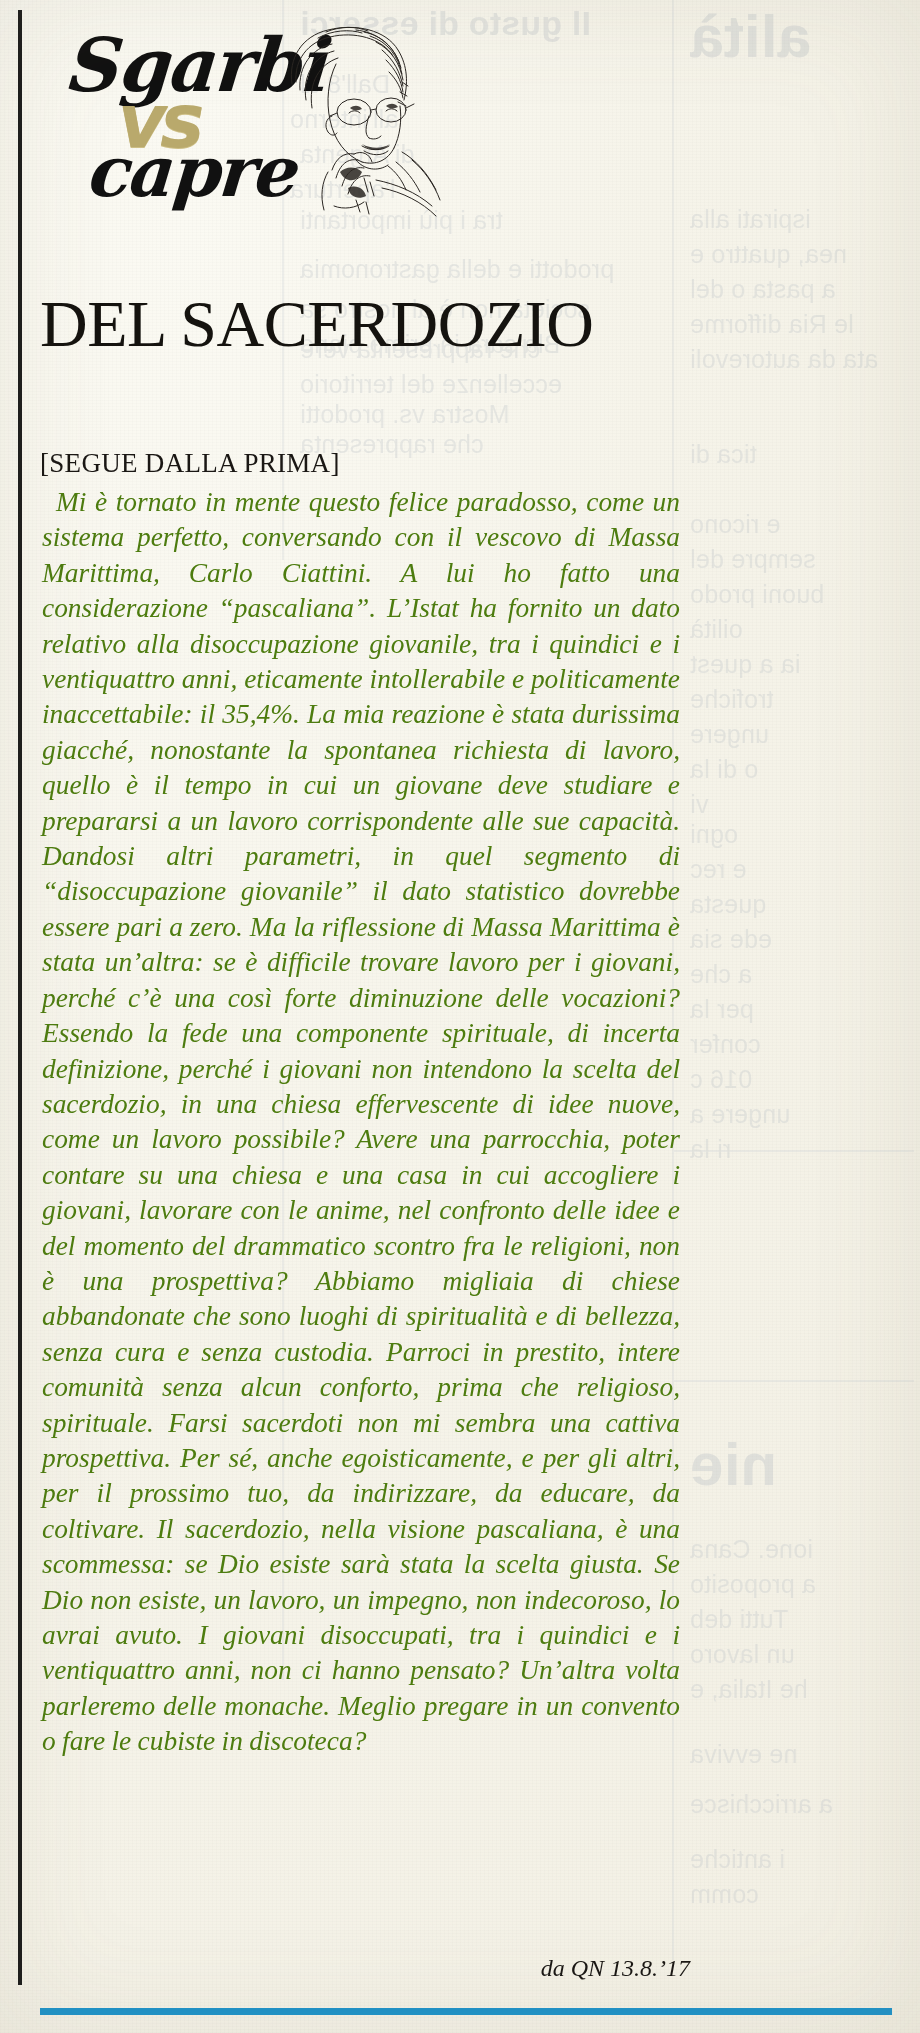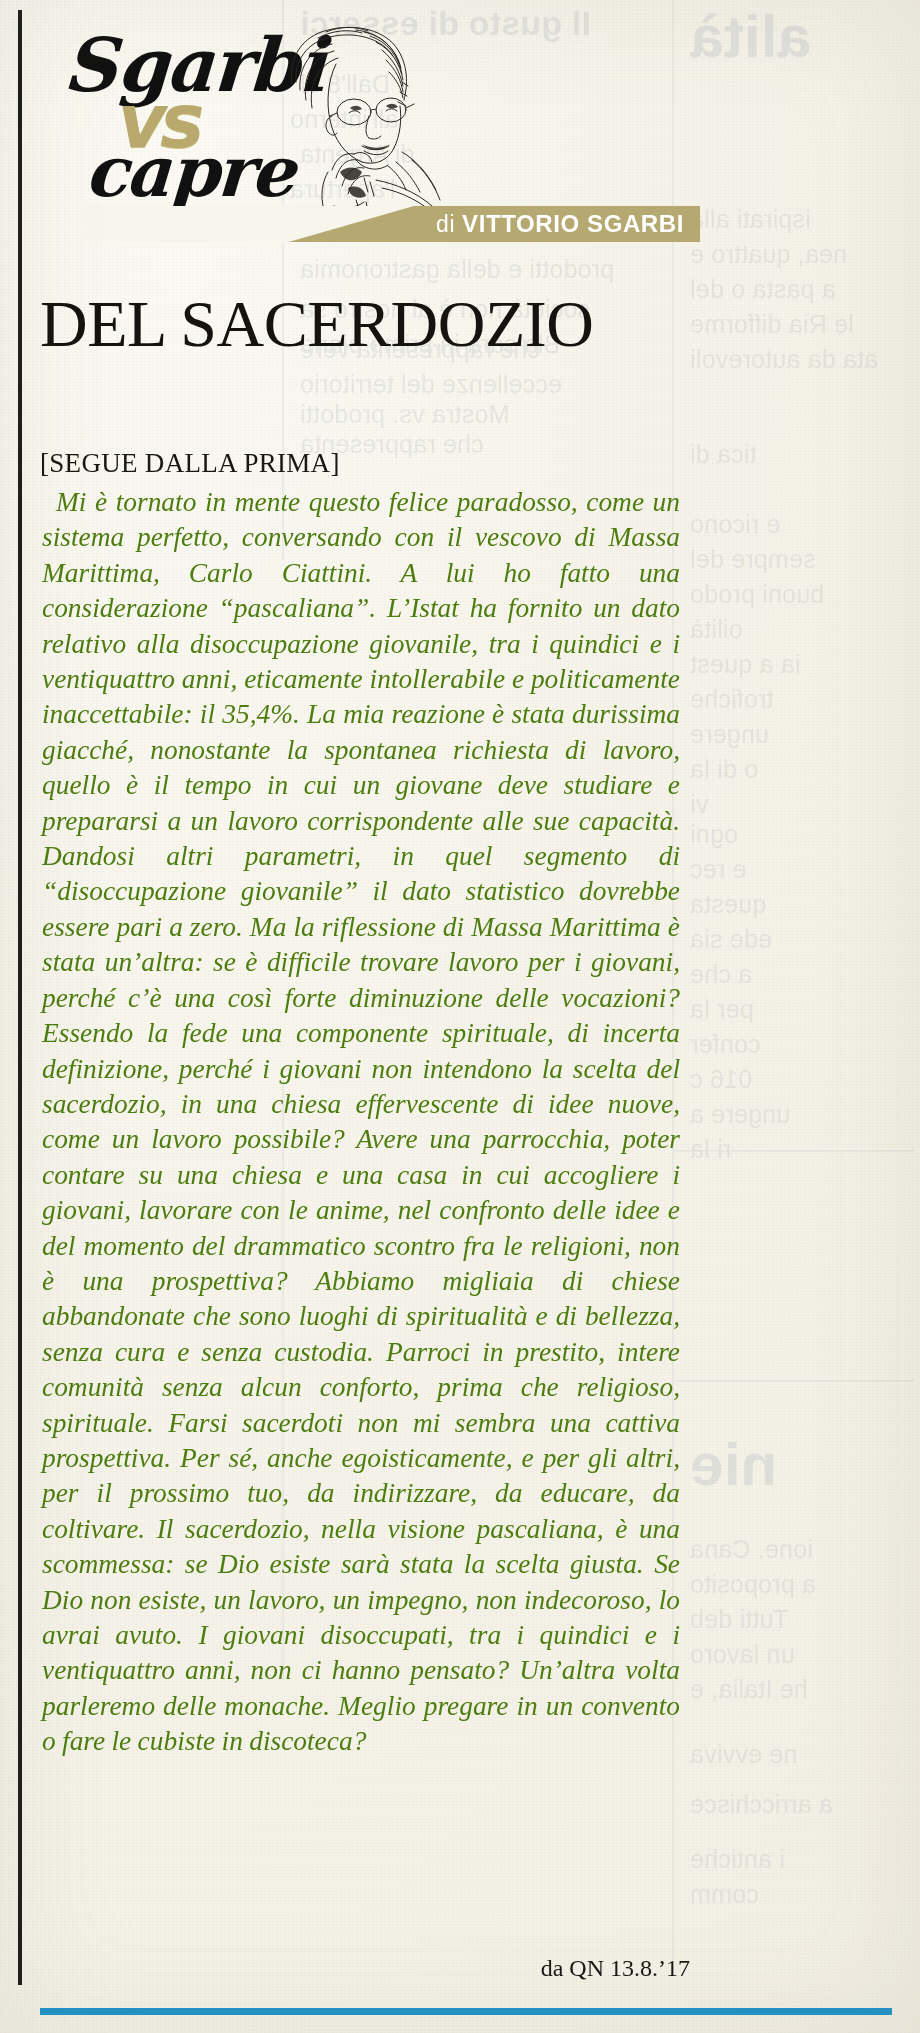--- a/index.html
+++ b/index.html
@@ -152,20 +152,21 @@
     text-indent:14px;
     -webkit-hyphens:none;hyphens:none;
     word-spacing:-0.5px;
   }
 
   
   .credit{
     position:absolute;left:40px;top:1955px;width:650px;
     text-align:right;
     font-family:"Liberation Serif", serif;
+    font-style:italic;
     font-size:24px;color:#1a1714;
   }
 </style>
 </head>
 <body>
 
 <div class="paper"></div>
 
 <div class="ghost-layer" id="ghostLayer">
   <div class="ghost-rule" style="left:282px;top:0px;width:2px;height:560px;"></div>
@@ -305,26 +306,20 @@
       <g fill="#2a2622" opacity=".85">
         <path d="M114 88 c4 -3 9 -3 12 1 c-4 2 -9 2 -12 -1z"></path>
         <path d="M150 86 c4 -3 9 -3 12 1 c-4 2 -9 2 -12 -1z"></path>
         <path d="M126 124 c9 5 20 5 28 0 c-8 8 -20 8 -28 0z"></path>
         <path d="M104 152 c6 -6 16 -6 22 0 c-4 10 -16 12 -22 0z"></path>
         <path d="M112 168 c8 -4 16 0 18 8 c-8 4 -16 1 -18 -8z"></path>
       </g>
     </svg>
   </div>
 
-  <div class="byline-band">
-    <div class="cut"></div>
-    <div class="byline-text">
-      <span class="da">di </span><span>VITTORIO SGARBI</span>
-    </div>
-  </div>
 </div>
 
 <h1 class="headline">
   <span class="l2">DEL SACERDOZIO</span>
 </h1>
 
 <div class="segue">[SEGUE DALLA PRIMA]</div>
 
 <div class="body-text">Mi è tornato in mente questo felice paradosso, come un sistema perfetto, conversando con il vescovo di Massa Marittima, Carlo Ciattini. A lui ho fatto una considerazione “pascaliana”. L’Istat ha fornito un dato relativo alla disoccupazione giovanile, tra i quindici e i ventiquattro anni, eticamente intollerabile e politicamente inaccettabile: il 35,4%. La mia reazione è stata durissima giacché, nonostante la spontanea richiesta di lavoro, quello è il tempo in cui un giovane deve studiare e prepararsi a un lavoro corrispondente alle sue capacità. Dandosi altri parametri, in quel segmento di “disoccupazione giovanile” il dato statistico dovrebbe essere pari a zero. Ma la riflessione di Massa Marittima è stata un’altra: se è difficile trovare lavoro per i giovani, perché c’è una così forte diminuzione delle vocazioni? Essendo la fede una componente spirituale, di incerta definizione, perché i giovani non intendono la scelta del sacerdozio, in una chiesa effervescente di idee nuove, come un lavoro possibile? Avere una parrocchia, poter contare su una chiesa e una casa in cui accogliere i giovani, lavorare con le anime, nel confronto delle idee e del momento del drammatico scontro fra le religioni, non è una prospettiva? Abbiamo migliaia di chiese abbandonate che sono luoghi di spiritualità e di bellezza, senza cura e senza custodia. Parroci in prestito, intere comunità senza alcun conforto, prima che religioso, spirituale. Farsi sacerdoti non mi sembra una cattiva prospettiva. Per sé, anche egoisticamente, e per gli altri, per il prossimo tuo, da indirizzare, da educare, da coltivare. Il sacerdozio, nella visione pascaliana, è una scommessa: se Dio esiste sarà stata la scelta giusta. Se Dio non esiste, un lavoro, un impegno, non indecoroso, lo avrai avuto. I giovani disoccupati, tra i quindici e i ventiquattro anni, non ci hanno pensato? Un’altra volta parleremo delle monache. Meglio pregare in un convento o fare le cubiste in discoteca?</div>
 

